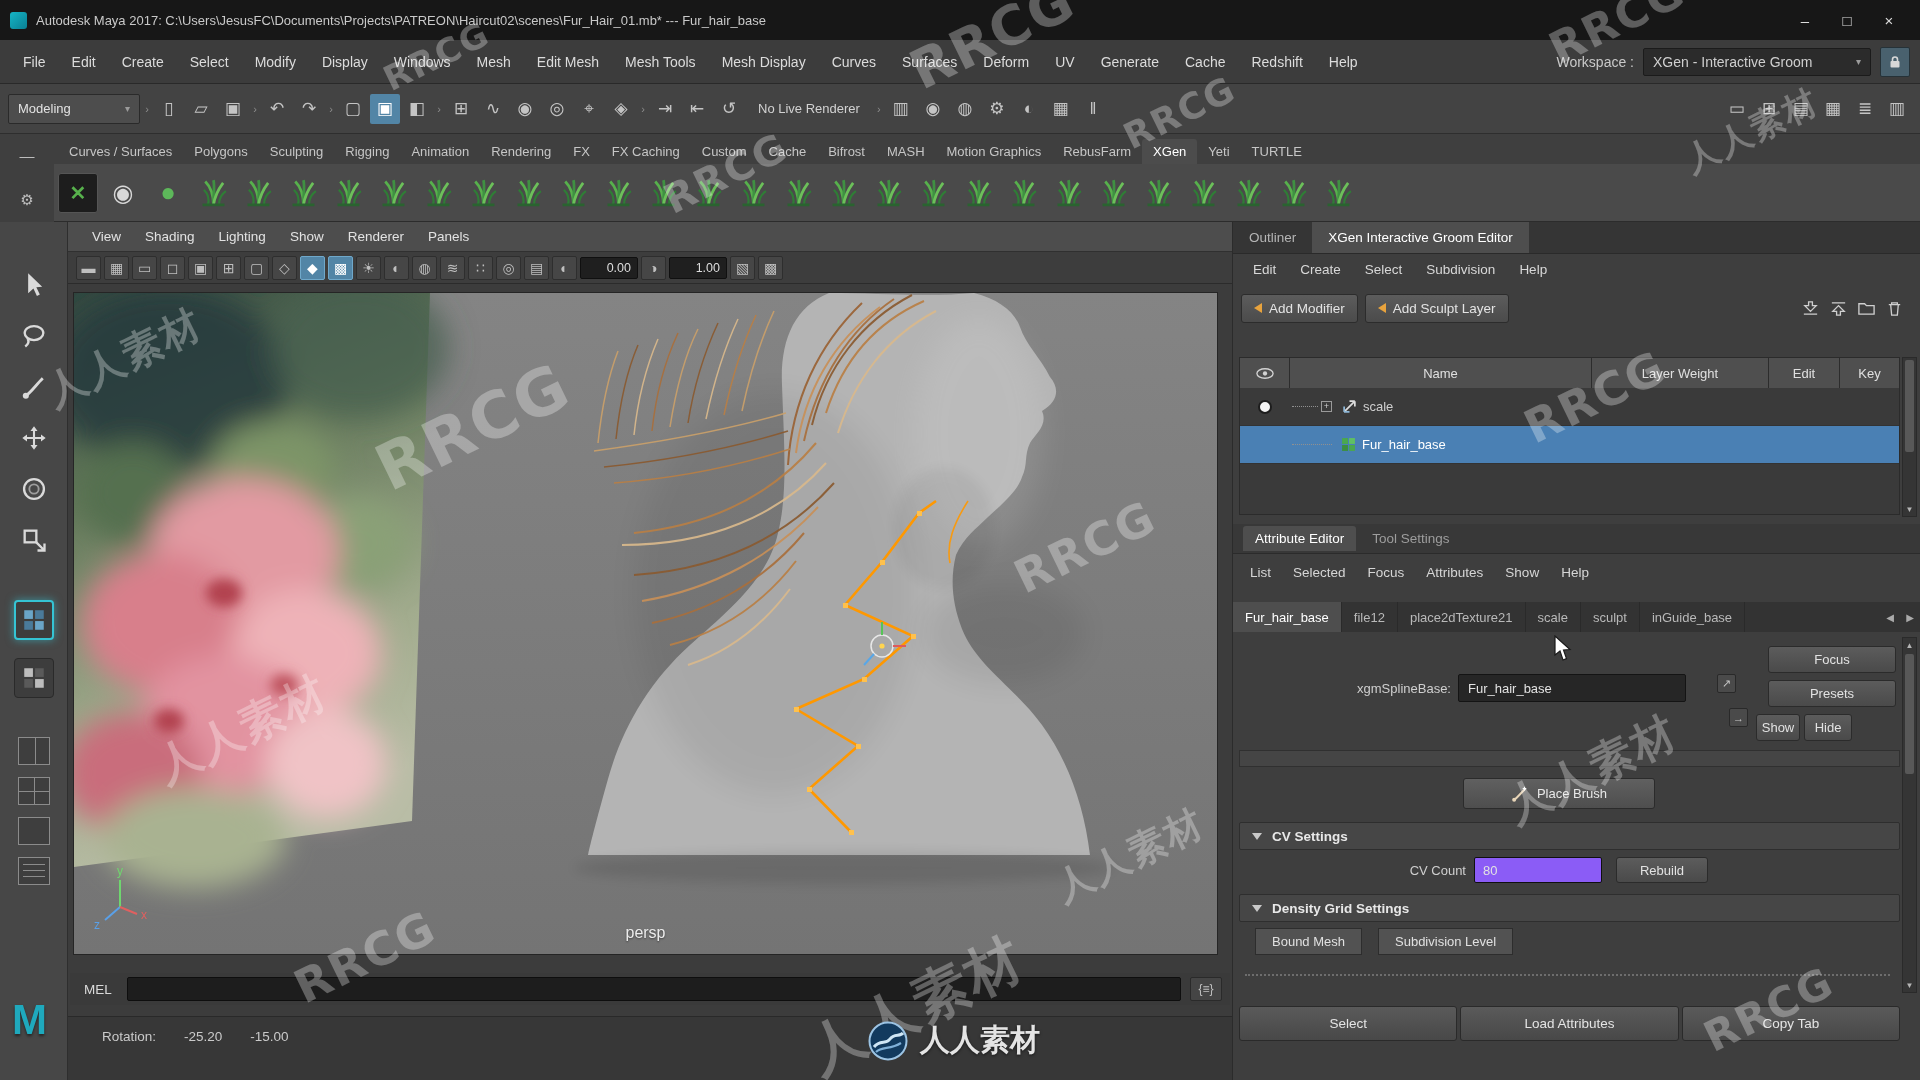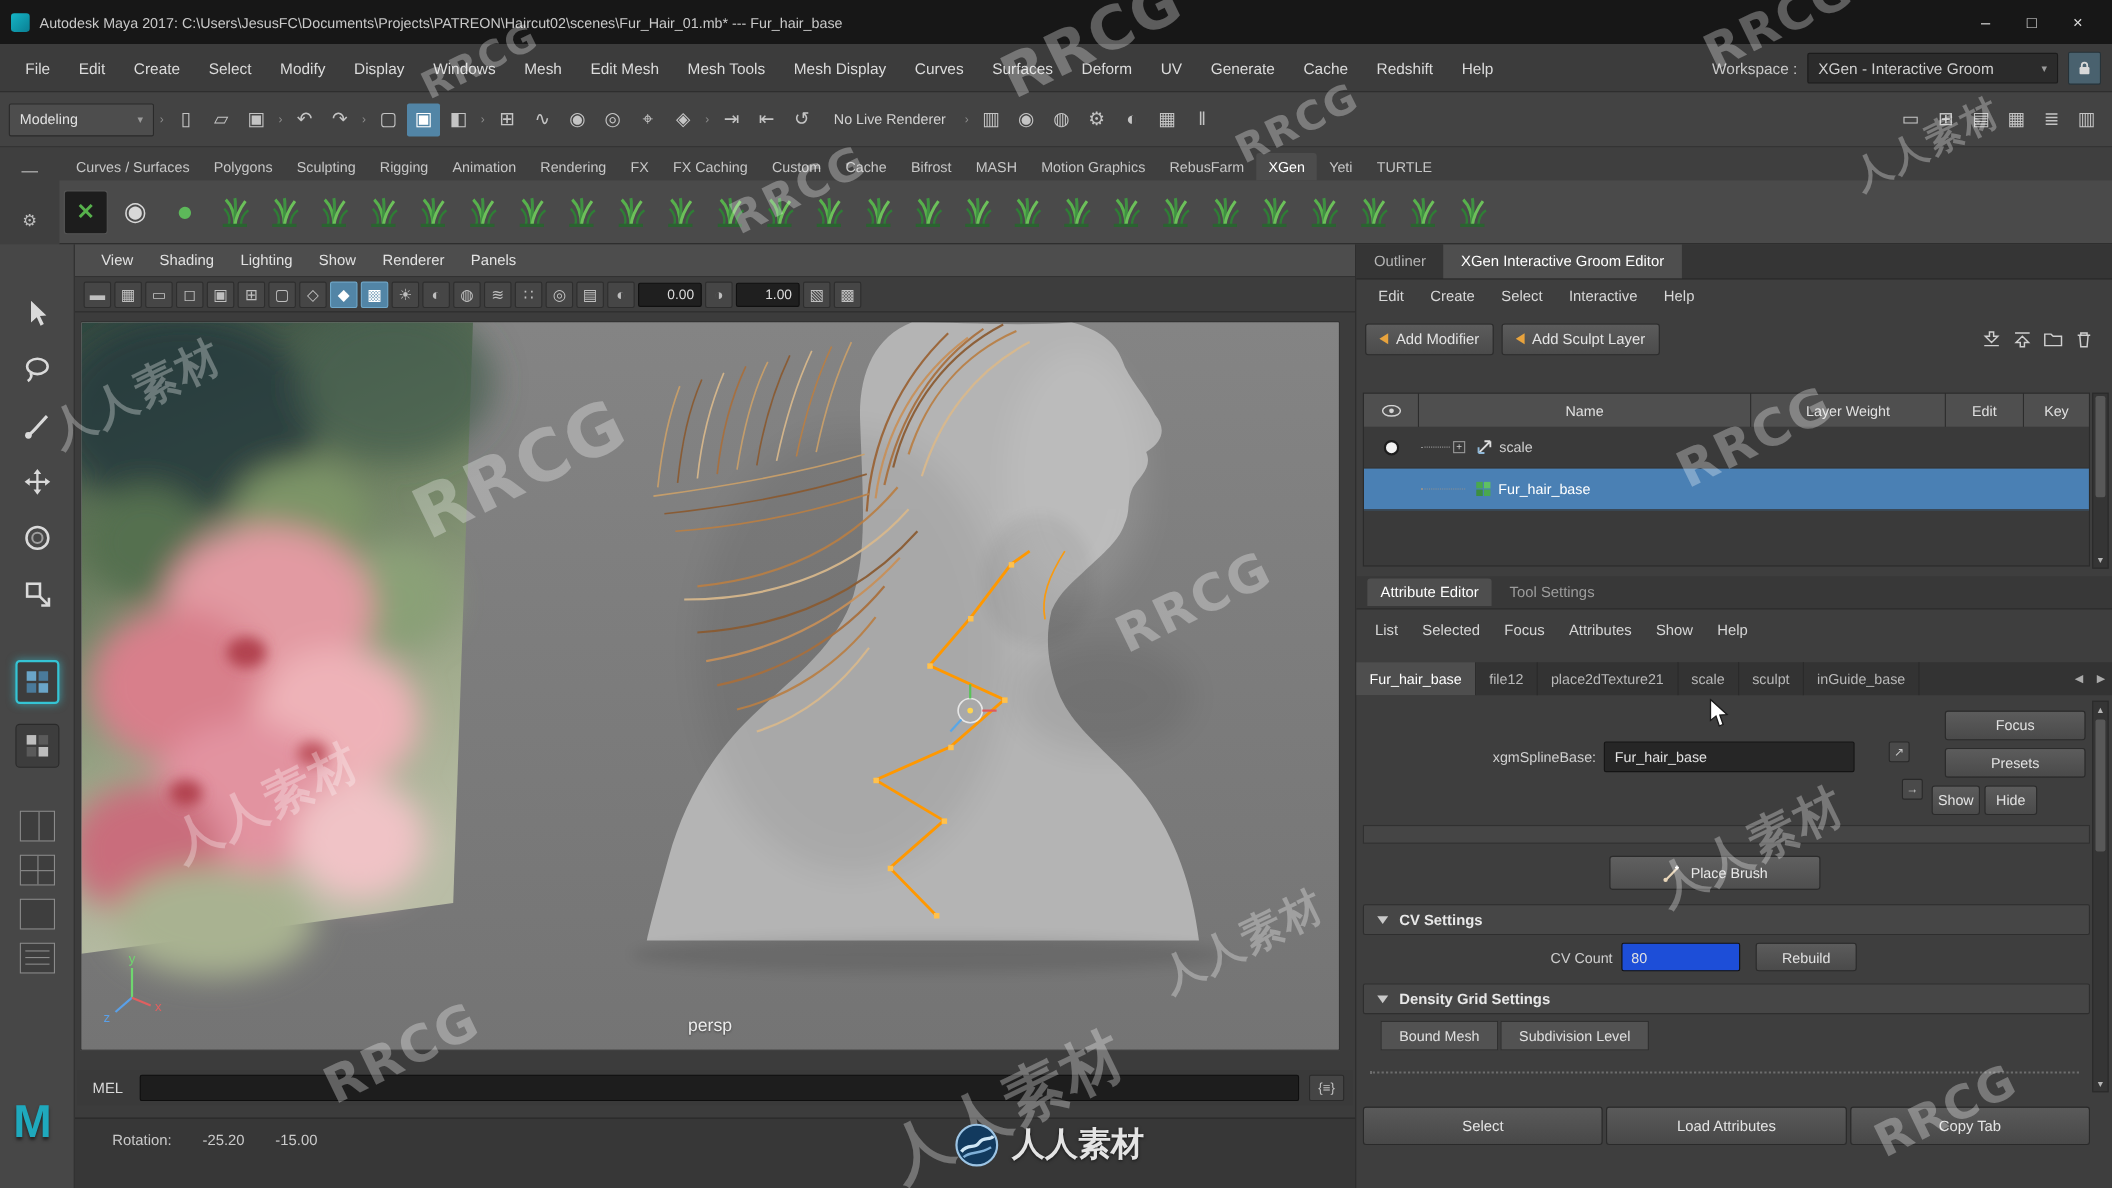--- a/index.html
+++ b/index.html
@@ -125,23 +125,23 @@
   .mini-btn{position:absolute;width:19px;height:19px;background:#4a4a4a;border:1px solid #292929;border-radius:2px;display:flex;align-items:center;justify-content:center;color:#c9c9c9;font-size:11px}
   #attr-side-btns .side-btn{position:absolute;left:535px;width:128px;height:27px;background:linear-gradient(#5c5c5c,#4a4a4a);border:1px solid #2b2b2b;border-radius:3px;display:flex;align-items:center;justify-content:center;color:#e2e2e2}
   .half-btn{position:absolute;height:27px;background:linear-gradient(#5c5c5c,#4a4a4a);border:1px solid #2b2b2b;border-radius:3px;display:flex;align-items:center;justify-content:center;color:#e2e2e2}
 
   #cut-band{position:absolute;left:6px;right:20px;top:528px;height:17px;background:#454545;border:1px solid #303030}
   #place-brush{position:absolute;left:230px;top:556px;width:192px;height:31px;background:linear-gradient(#606060,#4e4e4e);border:1px solid #2b2b2b;border-radius:3px;display:flex;align-items:center;justify-content:center;gap:8px;color:#e8e8e8}
   .section-hdr{position:absolute;left:6px;right:20px;height:28px;background:#464646;border:1px solid #2e2e2e;border-radius:2px;display:flex;align-items:center;gap:10px;padding:0 12px;color:#e8e8e8;font-weight:bold;font-size:13.5px}
   .tri{width:0;height:0;border-top:7px solid #c9c9c9;border-left:5px solid transparent;border-right:5px solid transparent}
   #cv-row{position:absolute;left:16px;right:20px;top:634px;height:28px;display:flex;align-items:center}
   #cv-label{width:225px;text-align:right;padding-right:8px;color:#cfcfcf}
-  #cv-input{width:108px;height:26px;background:#1d4ed8;border:1px solid #101010;border-radius:2px;display:flex;align-items:center;padding:0 8px;color:#e2e2e2}
+  #cv-input{width:128px;height:26px;background:#8b5cf6;border:1px solid #101010;border-radius:2px;display:flex;align-items:center;padding:0 8px;color:#e2e2e2}
   #rebuild-btn{margin-left:14px;width:92px;height:26px;background:linear-gradient(#5c5c5c,#4a4a4a);border:1px solid #2b2b2b;border-radius:3px;display:flex;align-items:center;justify-content:center;color:#e2e2e2}
-  #density-cols{position:absolute;left:22px;top:706px;height:27px;display:flex;gap:2px}
+  #density-cols{position:absolute;left:22px;top:706px;height:27px;display:flex;gap:16px}
   .dg-cell{background:#525252;border:1px solid #2d2d2d;display:flex;align-items:center;justify-content:center;padding:0 16px;color:#e0e0e0}
   #rp-dots{position:absolute;left:12px;right:30px;top:752px;border-top:2px dotted #6d6d6d}
   #rp-footer{position:absolute;left:6px;right:20px;top:784px;height:35px;display:flex;gap:3px}
   .rp-footbtn{flex:1;background:linear-gradient(#5a5a5a,#484848);border:1px solid #2a2a2a;border-radius:3px;display:flex;align-items:center;justify-content:center;color:#e4e4e4;font-size:13.5px}
   #attr-scroll{position:absolute;right:3px;top:415px;width:15px;height:356px;background:#353535;border:1px solid #2a2a2a;display:flex;flex-direction:column}
 
   
   .wm{position:absolute;color:rgba(255,255,255,.30);font-weight:bold;transform:rotate(-26deg);pointer-events:none;z-index:40;letter-spacing:2px;font-family:"DejaVu Sans",sans-serif}
   #brand-badge{position:absolute;left:868px;top:1020px;display:flex;align-items:center;gap:12px;z-index:42}
   #brand-badge span{font-size:30px;font-weight:bold;color:#e4e4e4;text-shadow:0 1px 3px rgba(0,0,0,.6)}
@@ -832,21 +832,21 @@
 
   <div id="rightpanel">
     <div id="rp-tabs">
       <span class="rp-tab">Outliner</span>
         <span class="rp-tab active">XGen Interactive Groom Editor</span>
     </div>
     <div id="rp-menus">
       <span class="rp-menu">Edit</span>
         <span class="rp-menu">Create</span>
         <span class="rp-menu">Select</span>
-        <span class="rp-menu">Interactive</span>
+        <span class="rp-menu">Subdivision</span>
         <span class="rp-menu">Help</span>
     </div>
 
     <div id="rp-actions">
       <div class="rp-btn">
         <span class="mod-arrow"></span>
         <span>Add Modifier</span>
       </div>
       <div class="rp-btn">
         <span class="mod-arrow"></span>

